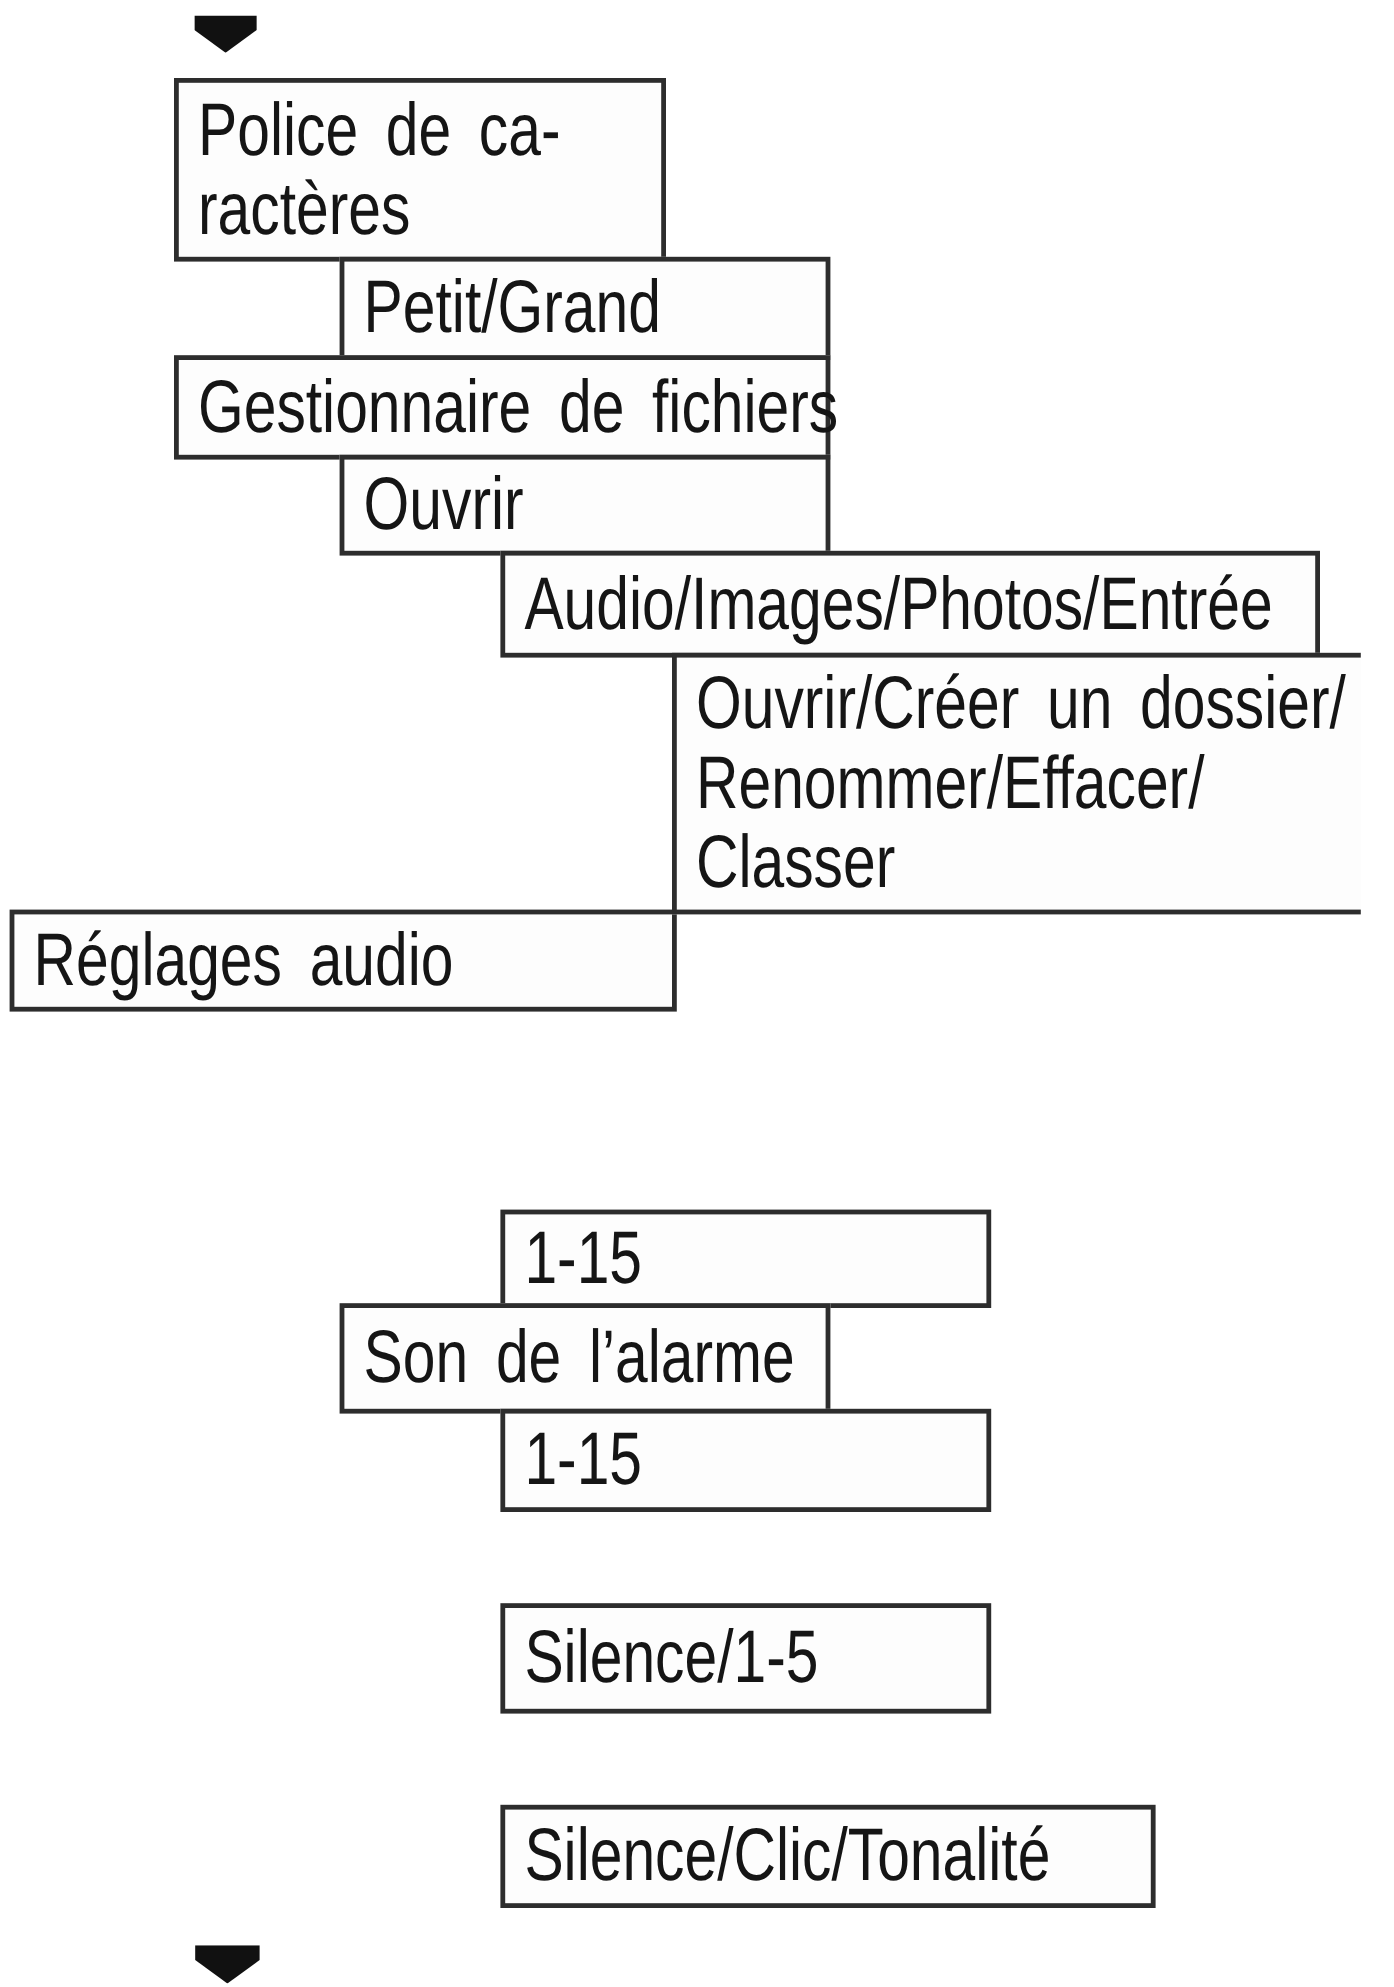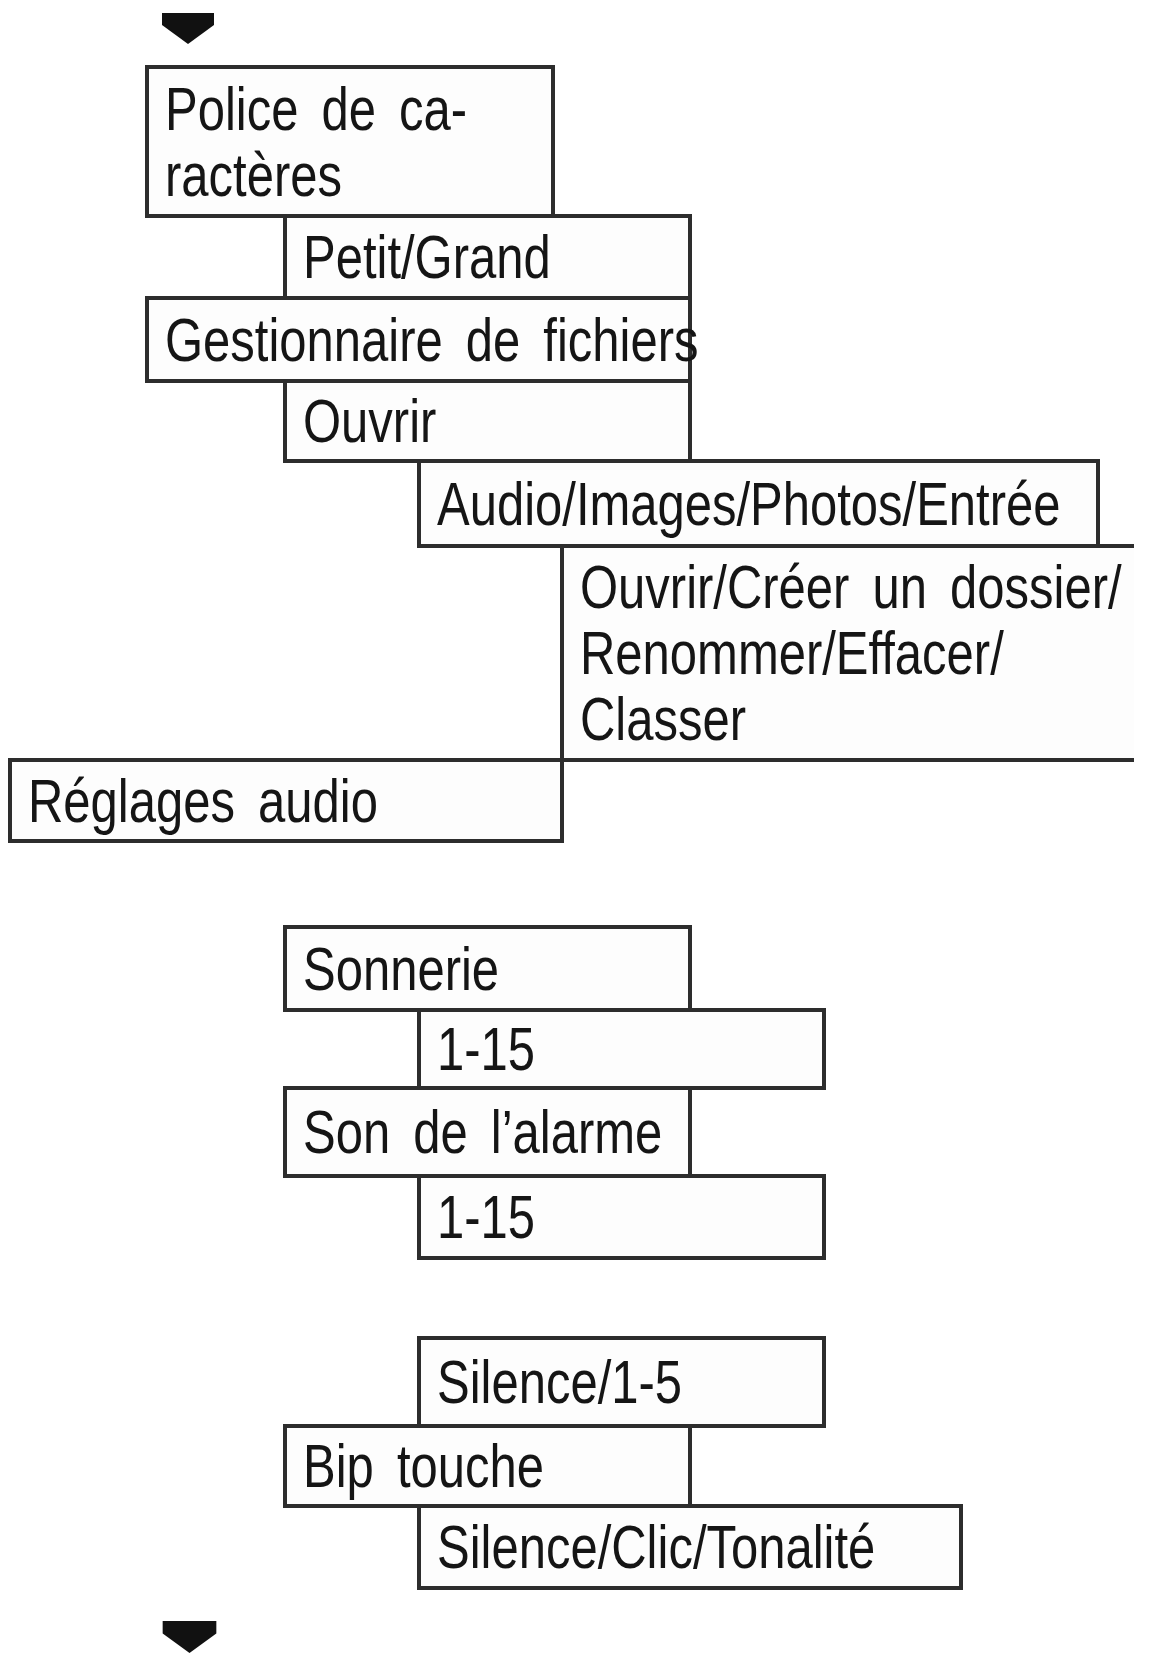--- a/index.html
+++ b/index.html
@@ -71,44 +71,38 @@
     <span class="lbl">Réglages audio</span>
   </div>
 
   <div class="node" style="left:560px;top:544px;width:600px;height:218px">
     <span class="lbl">Ouvrir/Créer un dossier/
 Renommer/Effacer/
 Classer</span>
   </div>
 
 
-  <div class="node" style="left:283px;top:925px;width:409px;height:87px">
-    <span class="lbl">Sonnerie</span>
-  </div>
 
   <div class="node" style="left:417px;top:1008px;width:409px;height:82px">
     <span class="lbl">1-15</span>
   </div>
 
   <div class="node" style="left:283px;top:1086px;width:409px;height:92px">
     <span class="lbl">Son de l’alarme</span>
   </div>
 
   <div class="node" style="left:417px;top:1174px;width:409px;height:86px">
     <span class="lbl">1-15</span>
   </div>
 
 
   <div class="node" style="left:417px;top:1336px;width:409px;height:92px">
     <span class="lbl">Silence/1-5</span>
   </div>
 
-  <div class="node" style="left:283px;top:1424px;width:409px;height:84px">
-    <span class="lbl">Bip touche</span>
-  </div>
 
   <div class="node" style="left:417px;top:1504px;width:546px;height:86px">
     <span class="lbl">Silence/Clic/Tonalité</span>
   </div>
 
   <div class="arrow" style="left:162px;top:1621px">
     <svg width="55" height="32" viewBox="0 0 52 31">
       <polygon points="0,0 52,0 52,12 26,31 0,12" fill="#111111"></polygon>
     </svg>
   </div>

